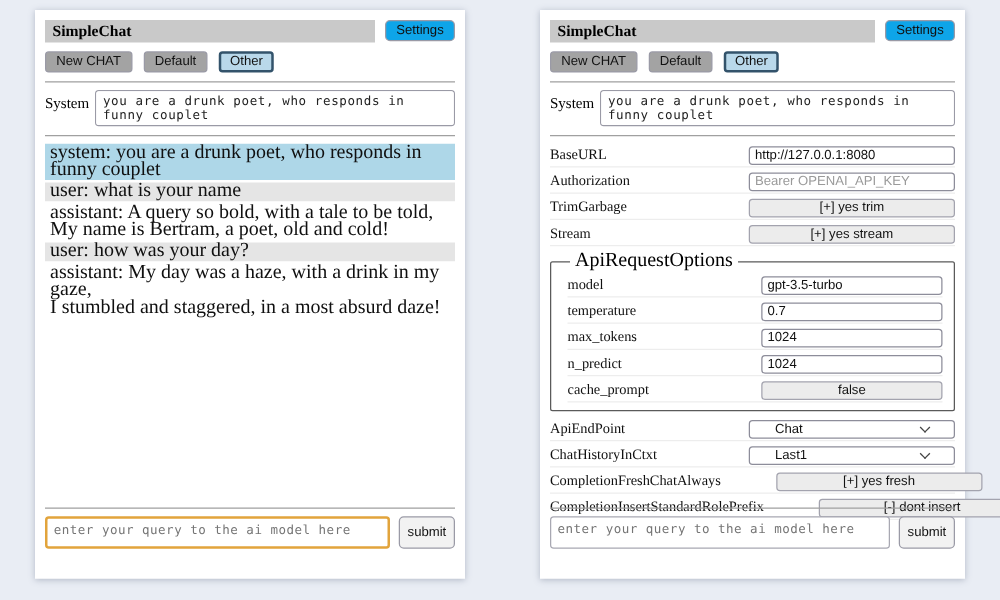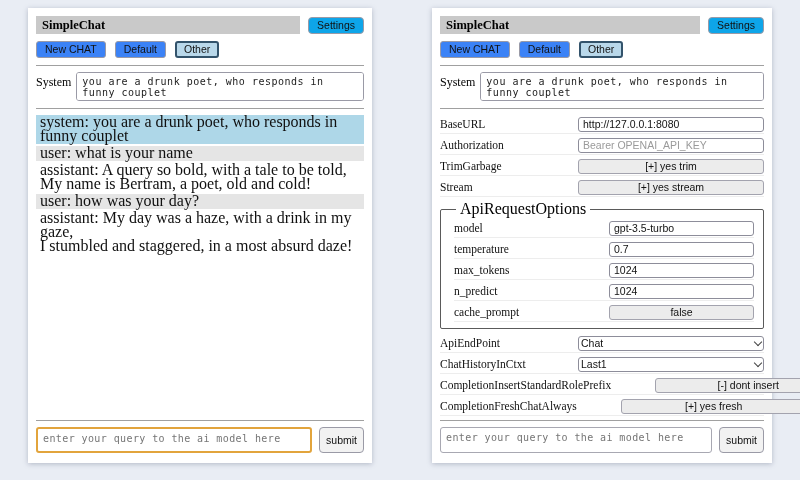--- a/index.html
+++ b/index.html
@@ -13,30 +13,30 @@
   .panel {
     position:absolute; top:8px; height:455px;
     background:#ffffff;
     box-shadow:0 1px 5px rgba(90,100,125,.38);
     padding:8px;
   }
   .panel.left  { left:28px;  width:344px; }
   .panel.right { left:432px; width:340px; }
 
   
-  .hdr { display:flex; gap:8px; align-items:flex-end; }
+  .hdr { display:flex; gap:8px; align-items:flex-start; }
   .titlebar {
     flex:1; background:#c9c9c9;
     font-weight:bold; font-size:12.5px;
     padding:2px 6px; line-height:14px;
   }
   .btn {
     font-family:"Liberation Sans", sans-serif;
     font-size:10.5px;
-    background:#3b82f6;
+    background:#a3a3a3;
     border:1px solid #9a9aa6;
     border-radius:3px;
     padding:1px 8px;
     color:#111;
     cursor:pointer;
     line-height:13px;
   }
   .settings-btn { background:#0ea5e9; border-radius:4px; }
 
   
@@ -66,21 +66,21 @@
     font-size:16px; line-height:14px;
     padding:0 4px 1px; margin-bottom:2px;
     white-space:pre-line; color:#101010;
   }
   .msg.system    { background:#aed7e8; }
   .msg.user      { background:#e5e5e5; }
   .msg.assistant { background:#ffffff; }
 
   
   .querybar {
-    position:absolute; left:8px; right:8px; bottom:10px;
+    position:absolute; left:8px; right:8px; bottom:24px;
     border-top:1px solid #a0a0a0; padding-top:6px;
     display:flex; gap:7px; align-items:stretch;
   }
   textarea.query {
     flex:1; height:26px; resize:none;
     font-family:"DejaVu Sans Mono", monospace;
     font-size:10px; letter-spacing:.4px;
     border:1px solid #a8a8b2; border-radius:3px;
     padding:4px 5px;
   }
@@ -88,41 +88,41 @@
   .submit-btn { border-radius:4px; background:#f2f2f2; padding:1px 6px; }
 
   
   .srow {
     display:flex; align-items:center; justify-content:space-between;
     height:19px; margin-bottom:2px;
     border-bottom:1px solid #ededed;
     font-size:11.5px; color:#101010;gap:44px;
   }
   .srow .lbl { white-space:nowrap; }
-  .srow .ctl { width:186px; flex:none; }
+  .srow .ctl { width:165px; flex:none; }
   .fs .srow .ctl { width:145px; }
   input.txt {
     width:100%; height:15px;
     font-family:"Liberation Sans", sans-serif; font-size:10.5px;
     border:1px solid #8d8d9a; border-radius:3px;
     padding:0 4px; color:#111;
   }
   input.txt::placeholder { color:#9a9a9a; }
   button.toggle {
     width:100%; height:15px;
     font-family:"Liberation Sans", sans-serif; font-size:10.5px;
     background:#ececec; border:1px solid #a3a3ae; border-radius:3px;
     cursor:pointer; line-height:12px; color:#111;
   }
   .sel {
     width:100%; height:15px;
     display:flex; align-items:center; justify-content:space-between;
     font-family:"Liberation Sans", sans-serif; font-size:10.5px;
     background:#fff; border:1px solid #8d8d9a; border-radius:3px;
-    padding:0 2px; cursor:pointer; color:#111;
+    padding:0 20px; cursor:pointer; color:#111;
   }
   .chev {
     width:6px; height:6px; margin-top:-3px;
     border-right:1.4px solid #444; border-bottom:1.4px solid #444;
     transform:rotate(45deg); flex:none;
   }
   fieldset.fs {
     border:1px solid #5a5a5a; border-radius:2px;
     margin:3px 0 5px; padding:1px 9px 4px 13px;
   }
@@ -252,26 +252,26 @@
     <span class="lbl">ChatHistoryInCtxt</span>
     <span class="ctl">
       <span class="sel">
         <span>Last1</span>
         <span class="chev"></span>
       </span>
     </span>
   </div>
 
   <div class="srow">
+    <span class="lbl">CompletionFreshChatAlways</span>
+    <span class="ctl"><button class="toggle">[+] yes fresh</button></span>
+  </div>
+
+  <div class="srow">
     <span class="lbl">CompletionInsertStandardRolePrefix</span>
     <span class="ctl"><button class="toggle">[-] dont insert</button></span>
-  </div>
-
-  <div class="srow">
-    <span class="lbl">CompletionFreshChatAlways</span>
-    <span class="ctl"><button class="toggle">[+] yes fresh</button></span>
   </div>
 
   <div class="querybar">
     <textarea class="query" placeholder="enter your query to the ai model here" style=""></textarea>
     <button class="btn submit-btn">submit</button>
   </div>
 </div>
 
 </body></html>

